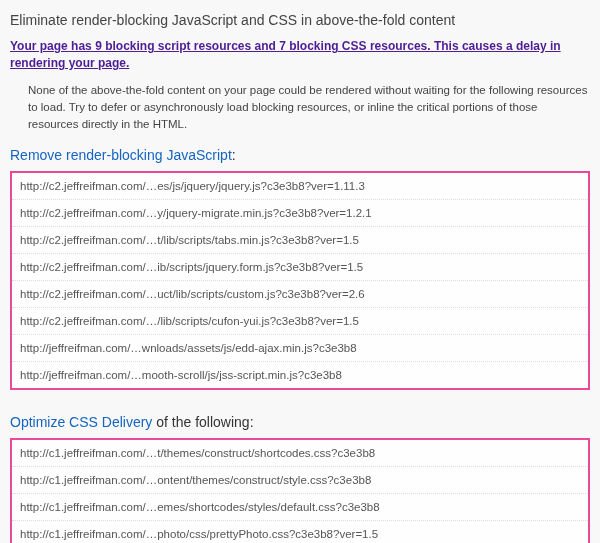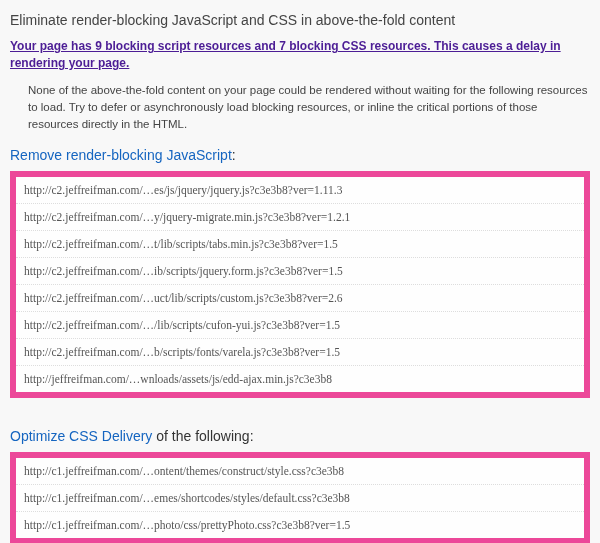--- a/index.html
+++ b/index.html
@@ -37,24 +37,23 @@
       color: #444;
       padding: 4px 0 8px 0;
     }
     .section-label .link {
       color: #1565c0;
     }
     .section-label .tail {
       color: #333;
     }
     .item-list {
-      border: 6px solid #ec4899;
+      border: 2px solid #ec4899;
       background: #fefefe;
-      margin-bottom: 26px;
-      font-family: Liberation Serif, serif;
+      margin-bottom: 20px;
     }
     .item {
       padding: 7px 8px;
       font-size: 11.5px;
       color: #555;
       border-bottom: 1px dotted #ddd;
       word-break: break-all;
     }
     .item:last-child { border-bottom: none; }
   </style>
@@ -69,26 +68,27 @@
   <span class="link">Remove render-blocking JavaScript</span><span class="tail">:</span>
 </div>
 
 <div class="item-list">
   <div class="item">http://c2.jeffreifman.com/…es/js/jquery/jquery.js?c3e3b8?ver=1.11.3</div>
   <div class="item">http://c2.jeffreifman.com/…y/jquery-migrate.min.js?c3e3b8?ver=1.2.1</div>
   <div class="item">http://c2.jeffreifman.com/…t/lib/scripts/tabs.min.js?c3e3b8?ver=1.5</div>
   <div class="item">http://c2.jeffreifman.com/…ib/scripts/jquery.form.js?c3e3b8?ver=1.5</div>
   <div class="item">http://c2.jeffreifman.com/…uct/lib/scripts/custom.js?c3e3b8?ver=2.6</div>
   <div class="item">http://c2.jeffreifman.com/…/lib/scripts/cufon-yui.js?c3e3b8?ver=1.5</div>
-  <div class="item">http://c2.jeffreifman.com/…b/scripts/fonts/varela.js?c3e3b8?ver=1.5</div>
   <div class="item">http://jeffreifman.com/…wnloads/assets/js/edd-ajax.min.js?c3e3b8</div>
+  <div class="item">http://jeffreifman.com/…mooth-scroll/js/jss-script.min.js?c3e3b8</div>
 </div>
 
 <div class="section-label">
   <span class="link">Optimize CSS Delivery</span><span class="tail"> of the following:</span>
 </div>
 
 <div class="item-list">
+  <div class="item">http://c1.jeffreifman.com/…t/themes/construct/shortcodes.css?c3e3b8</div>
   <div class="item">http://c1.jeffreifman.com/…ontent/themes/construct/style.css?c3e3b8</div>
   <div class="item">http://c1.jeffreifman.com/…emes/shortcodes/styles/default.css?c3e3b8</div>
   <div class="item">http://c1.jeffreifman.com/…photo/css/prettyPhoto.css?c3e3b8?ver=1.5</div>
 
 </div>
 
 </body></html>

